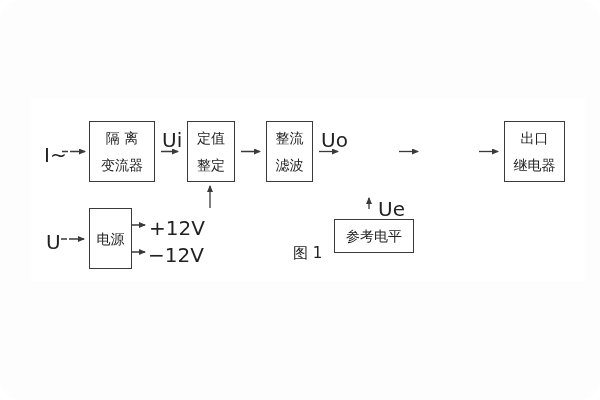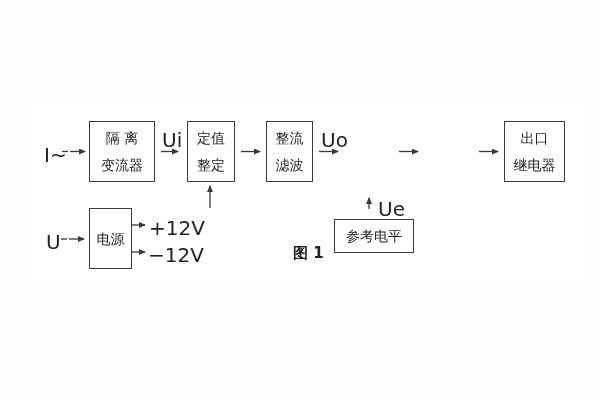--- a/index.html
+++ b/index.html
@@ -2,20 +2,21 @@
 <html style="--background: #fdfdfd; --panel: #ffffff; --line: #3a3a3a; --text: #222222;"><head>
 <meta charset="utf-8">
 <style>
   html,body{margin:0;padding:0;}
   .screen{
     position:relative;
     width:600px;height:400px;
     background:var(--background,#fdfdfd);
     overflow:hidden;
     font-family:"DejaVu Sans","Liberation Sans",sans-serif;
+    border-radius:21px;
   }
   .panel{
     position:absolute;
     left:31px;top:99px;width:554px;height:182px;
     background:var(--panel,#ffffff);
   }
   .wires{
     position:absolute;left:0;top:0;
     pointer-events:none;
   }
@@ -44,21 +45,20 @@
     font-size:20px;
     line-height:1;
     color:var(--text,#222222);
     white-space:nowrap;
   }
   .caption{
     position:absolute;
     font-size:15px;
     line-height:1;
     color:var(--text,#222222);
-    font-weight:bold;
   }
 </style>
 </head>
 <body>
 
 <div class="screen">
 
   <div class="panel"></div>
 
   <svg class="wires" width="600" height="400" viewBox="0 0 600 400">

